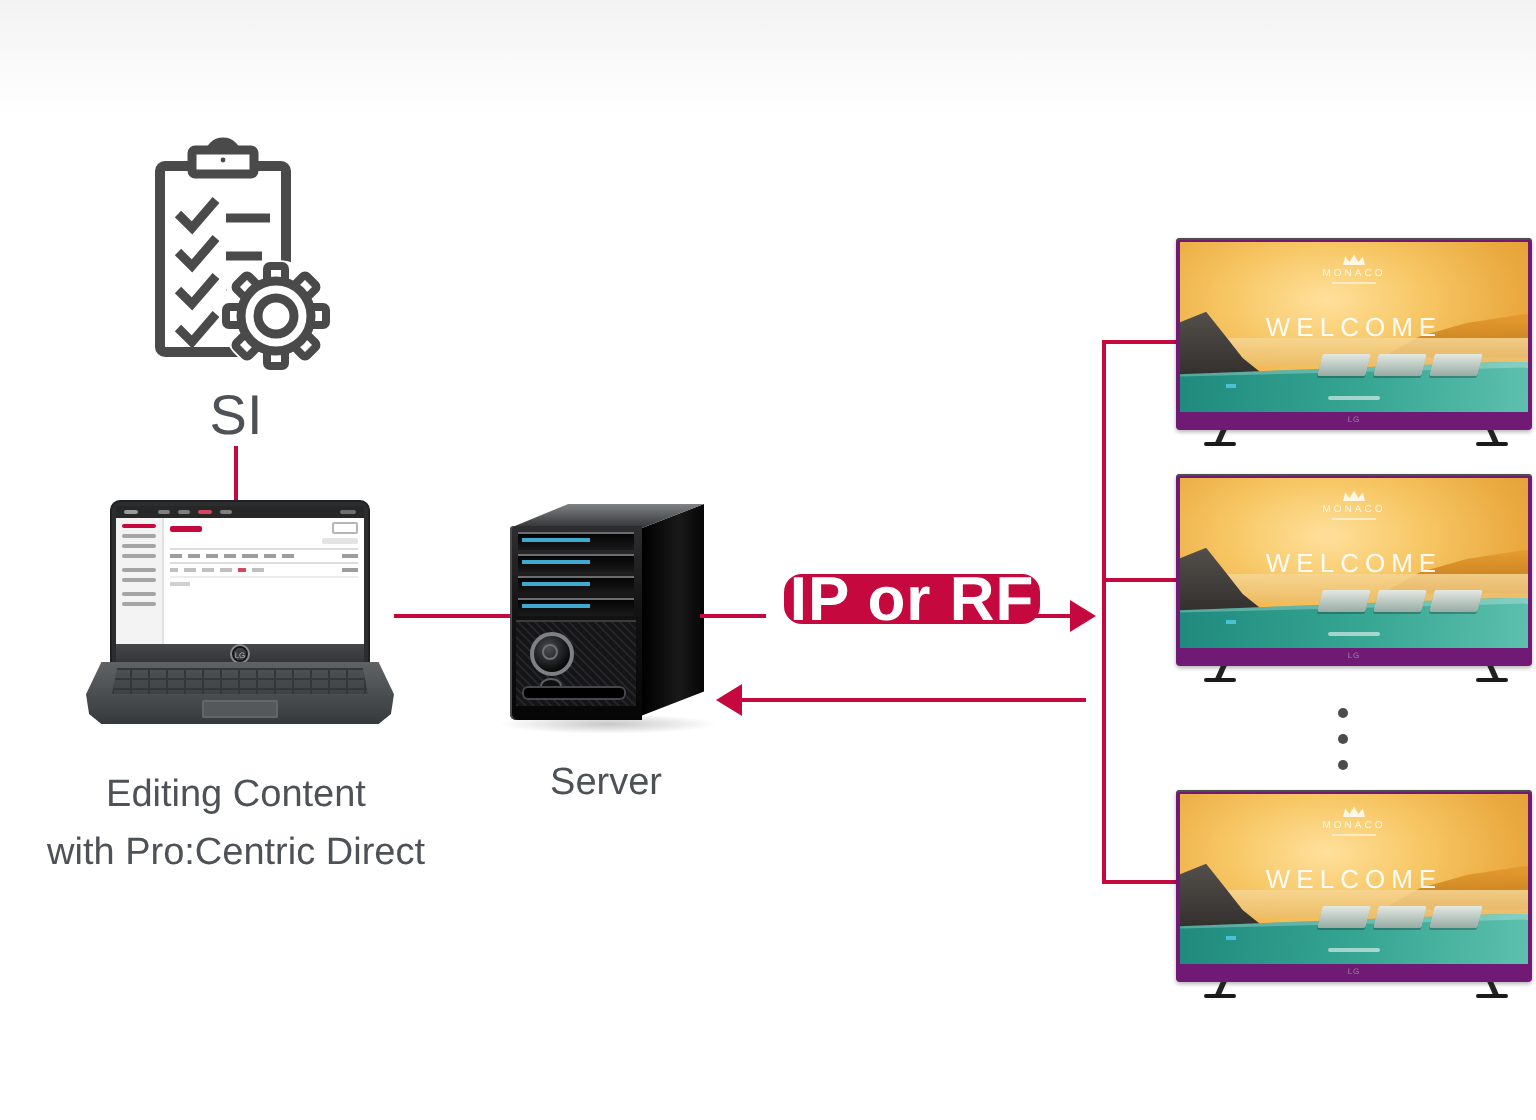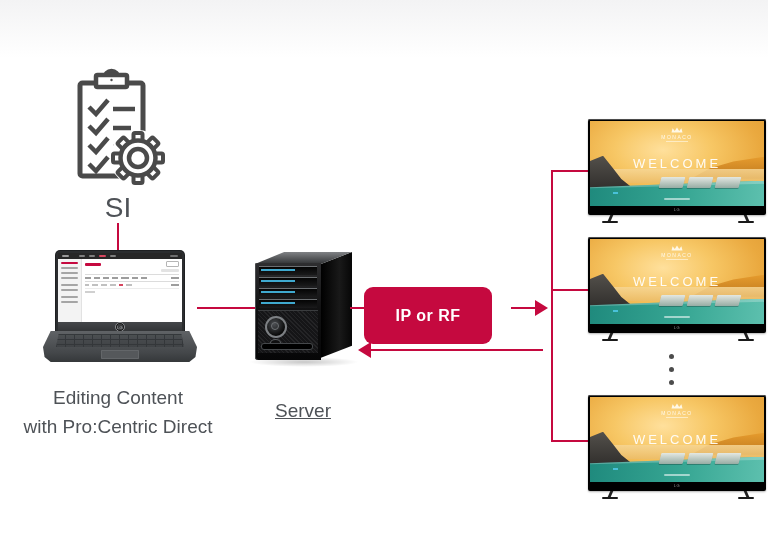--- a/index.html
+++ b/index.html
@@ -10,22 +10,22 @@
   
   .line{position:absolute;background:var(--accent,#c5093f);}
   .arrow-right{position:absolute;width:0;height:0;border-top:8px solid transparent;
     border-bottom:8px solid transparent;border-left:13px solid var(--accent,#c5093f);}
   .arrow-left{position:absolute;width:0;height:0;border-top:8px solid transparent;
     border-bottom:8px solid transparent;border-right:13px solid var(--accent,#c5093f);}
   
   .caption{position:absolute;color:var(--label-text,#4e5257);font-size:19px;line-height:29px;
     text-align:center;white-space:nowrap;}
   
-  .badge{position:absolute;left:364px;top:287px;width:128px;height:57px;border-radius:9px;
-    background:var(--accent,#c5093f);color:#fff;font-size:16px;font-weight:bold;
+  .badge{position:absolute;left:392px;top:287px;width:128px;height:25px;border-radius:9px;
+    background:var(--accent,#c5093f);color:#fff;font-size:31px;font-weight:bold;
     display:flex;align-items:center;justify-content:center;letter-spacing:.5px;}
   
   .si-icon{position:absolute;left:68px;top:66px;}
   
   .laptop{position:absolute;left:43px;top:251px;width:154px;}
   .lap-screen{margin:0 auto;width:124px;background:#2b2d2f;border-radius:4px 4px 0 0;
     padding:2px 2px 0 2px;box-shadow:0 0 0 1px #1e2022;}
   .lap-display{position:relative;background:#fff;height:69px;overflow:hidden;}
   .lap-chin{position:relative;height:10px;background:linear-gradient(#45474a,#313335);
     display:flex;align-items:center;justify-content:center;}
@@ -80,21 +80,21 @@
   .knob::after{content:"";position:absolute;left:4px;top:4px;width:6px;height:6px;border-radius:50%;
     border:1px solid #6e7174;}
   .ovalbtn{position:absolute;left:12px;top:28px;width:9px;height:6px;border-radius:50%;
     border:1px solid #5c5f62;background:#101011;}
   .slot{position:absolute;left:3px;right:5px;bottom:3px;height:7px;border-radius:3px;
     background:#000;box-shadow:inset 0 0 0 1px #45484b;}
   .srv-shadow{position:absolute;left:-6px;bottom:-4px;width:110px;height:10px;border-radius:50%;
     background:radial-gradient(ellipse,rgba(0,0,0,.22),rgba(0,0,0,0) 70%);}
   
   .tv{position:absolute;width:178px;height:104px;}
-  .tv-body{position:relative;height:96px;background:#000000;border-radius:2px;
+  .tv-body{position:relative;height:96px;background:#701a75;border-radius:2px;
     box-shadow:inset 0 1px 0 #4d4d4d,0 1px 2px rgba(0,0,0,.3);padding:2px 2px 0;box-sizing:border-box;}
   .tv-screen{position:relative;height:85px;overflow:hidden;
     background:radial-gradient(ellipse at 42% 34%,#ffe09c 0%,#f7c765 34%,#eaa93f 68%,#dd9830 100%);}
   .tv-chin{position:relative;height:7px;display:flex;align-items:center;justify-content:center;}
   .tv-brand{color:#8f9092;font-size:4px;letter-spacing:.5px;line-height:4px;}
   .scene-cliff{position:absolute;right:0;top:42%;width:42%;height:26%;
     background:linear-gradient(180deg,#e59a2c,#bc761d);
     clip-path:polygon(100% 0,58% 22%,26% 52%,0 100%,100% 100%);opacity:.95;}
   .scene-sea{position:absolute;left:0;top:57%;width:100%;height:16%;
     background:linear-gradient(180deg,#f6d695 0%,#ecbd69 100%);opacity:.85;}
@@ -260,21 +260,21 @@
       <div class="bay">
           <i></i>
         </div>
       <div class="mesh">
         <div class="knob"></div>
         <div class="ovalbtn"></div>
         <div class="slot"></div>
       </div>
     </div>
   </div>
-  <div class="caption" style="left:253px;top:396px;width:100px;text-decoration:underline;">Server</div>
+  <div class="caption" style="left:253px;top:377px;width:100px;">Server</div>
 
   <div class="line" style="left:350px;top:307px;width:33px;height:2px;"></div>
   <div class="badge">IP or RF</div>
   <div class="line" style="left:511px;top:307px;width:24px;height:2px;"></div>
   <div class="arrow-right" style="left:535px;top:300px;"></div>
 
   <div class="line" style="left:371px;top:349px;width:172px;height:2px;"></div>
   <div class="arrow-left" style="left:358px;top:342px;"></div>
 
   <div class="line" style="left:551px;top:170px;width:2px;height:272px;"></div>

